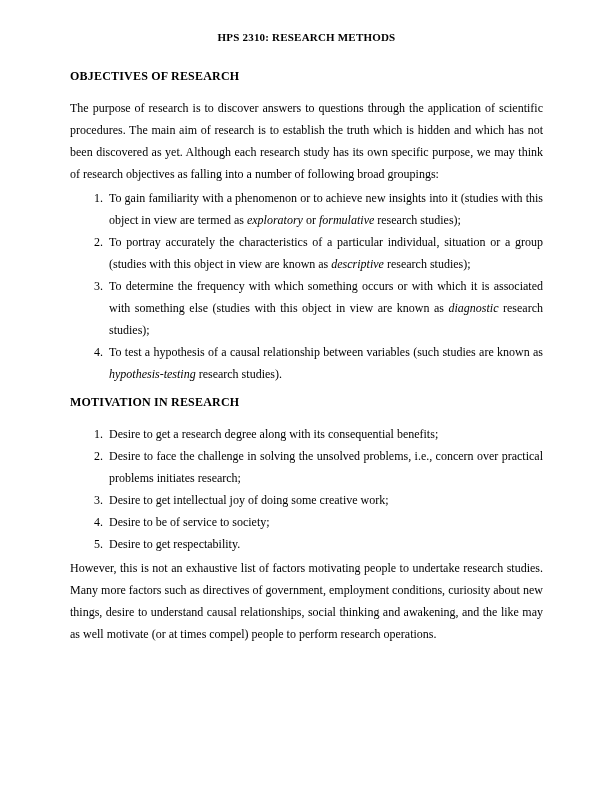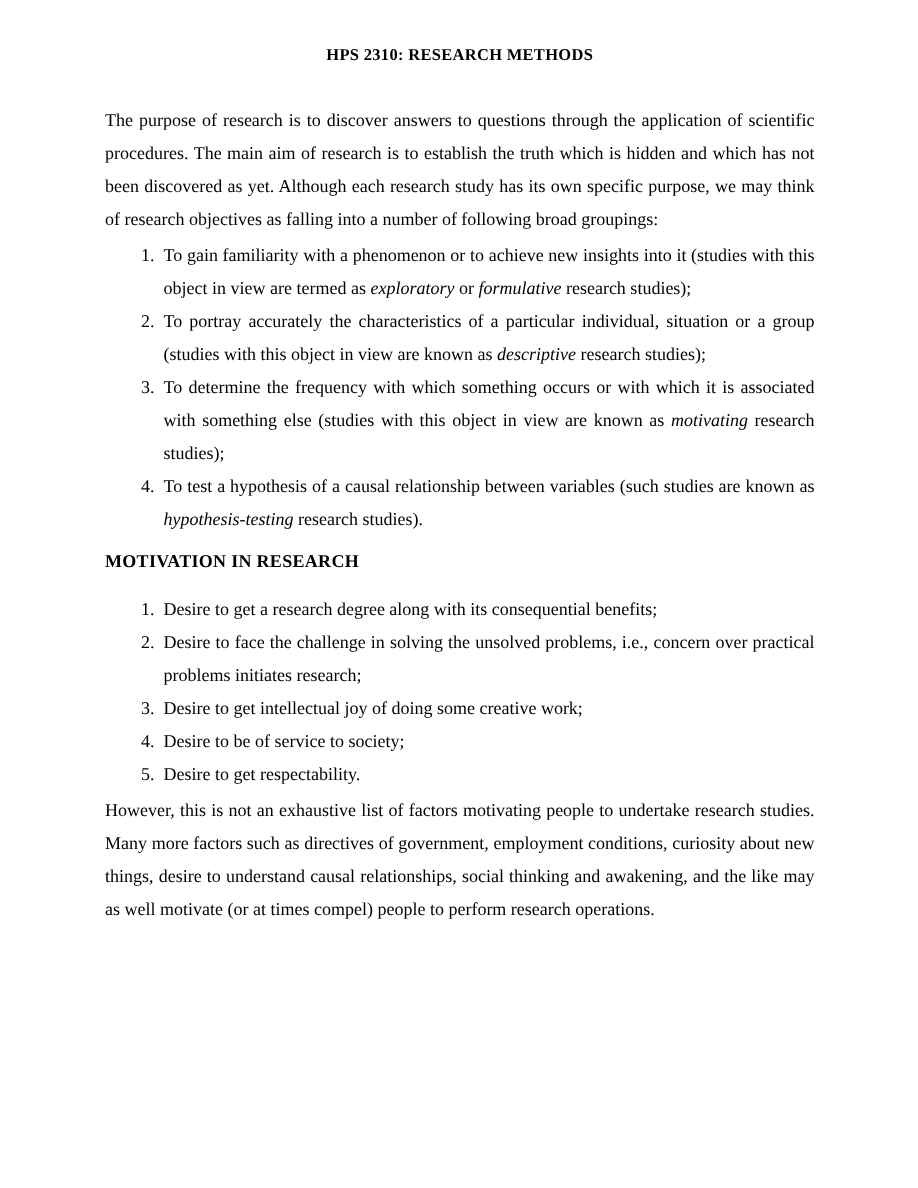--- a/index.html
+++ b/index.html
@@ -61,27 +61,28 @@
   }
 </style>
 </head>
 <body>
 
 <div class="page">
 
   <div class="doc-header">HPS 2310: RESEARCH METHODS</div>
 
 
+  <h2 class="section-heading">OBJECTIVES OF RESEARCH</h2>
 
   <p class="body-text">The purpose of research is to discover answers to questions through the application of scientific procedures. The main aim of research is to establish the truth which is hidden and which has not been discovered as yet. Although each research study has its own specific purpose, we may think of research objectives as falling into a number of following broad groupings:</p>
 
   <ol class="doc-list">
     <li><span>To gain familiarity with a phenomenon or to achieve new insights into it (studies with this object in view are termed as </span><em>exploratory</em><span> or </span><em>formulative</em><span> research studies);</span></li>
     <li><span>To portray accurately the characteristics of a particular individual, situation or a group (studies with this object in view are known as </span><em>descriptive</em><span> research studies);</span></li>
-    <li><span>To determine the frequency with which something occurs or with which it is associated with something else (studies with this object in view are known as </span><em>motivating</em><span> research studies);</span></li>
+    <li><span>To determine the frequency with which something occurs or with which it is associated with something else (studies with this object in view are known as </span><em>diagnostic</em><span> research studies);</span></li>
     <li><span>To test a hypothesis of a causal relationship between variables (such studies are known as </span><em>hypothesis-testing</em><span> research studies).</span></li>
   </ol>
 
   <h2 class="section-heading">MOTIVATION IN RESEARCH</h2>
 
 
   <ol class="doc-list">
     <li><span>Desire to get a research degree along with its consequential benefits;</span></li>
     <li><span>Desire to face the challenge in solving the unsolved problems, i.e., concern over practical problems initiates research;</span></li>
     <li><span>Desire to get intellectual joy of doing some creative work;</span></li>

